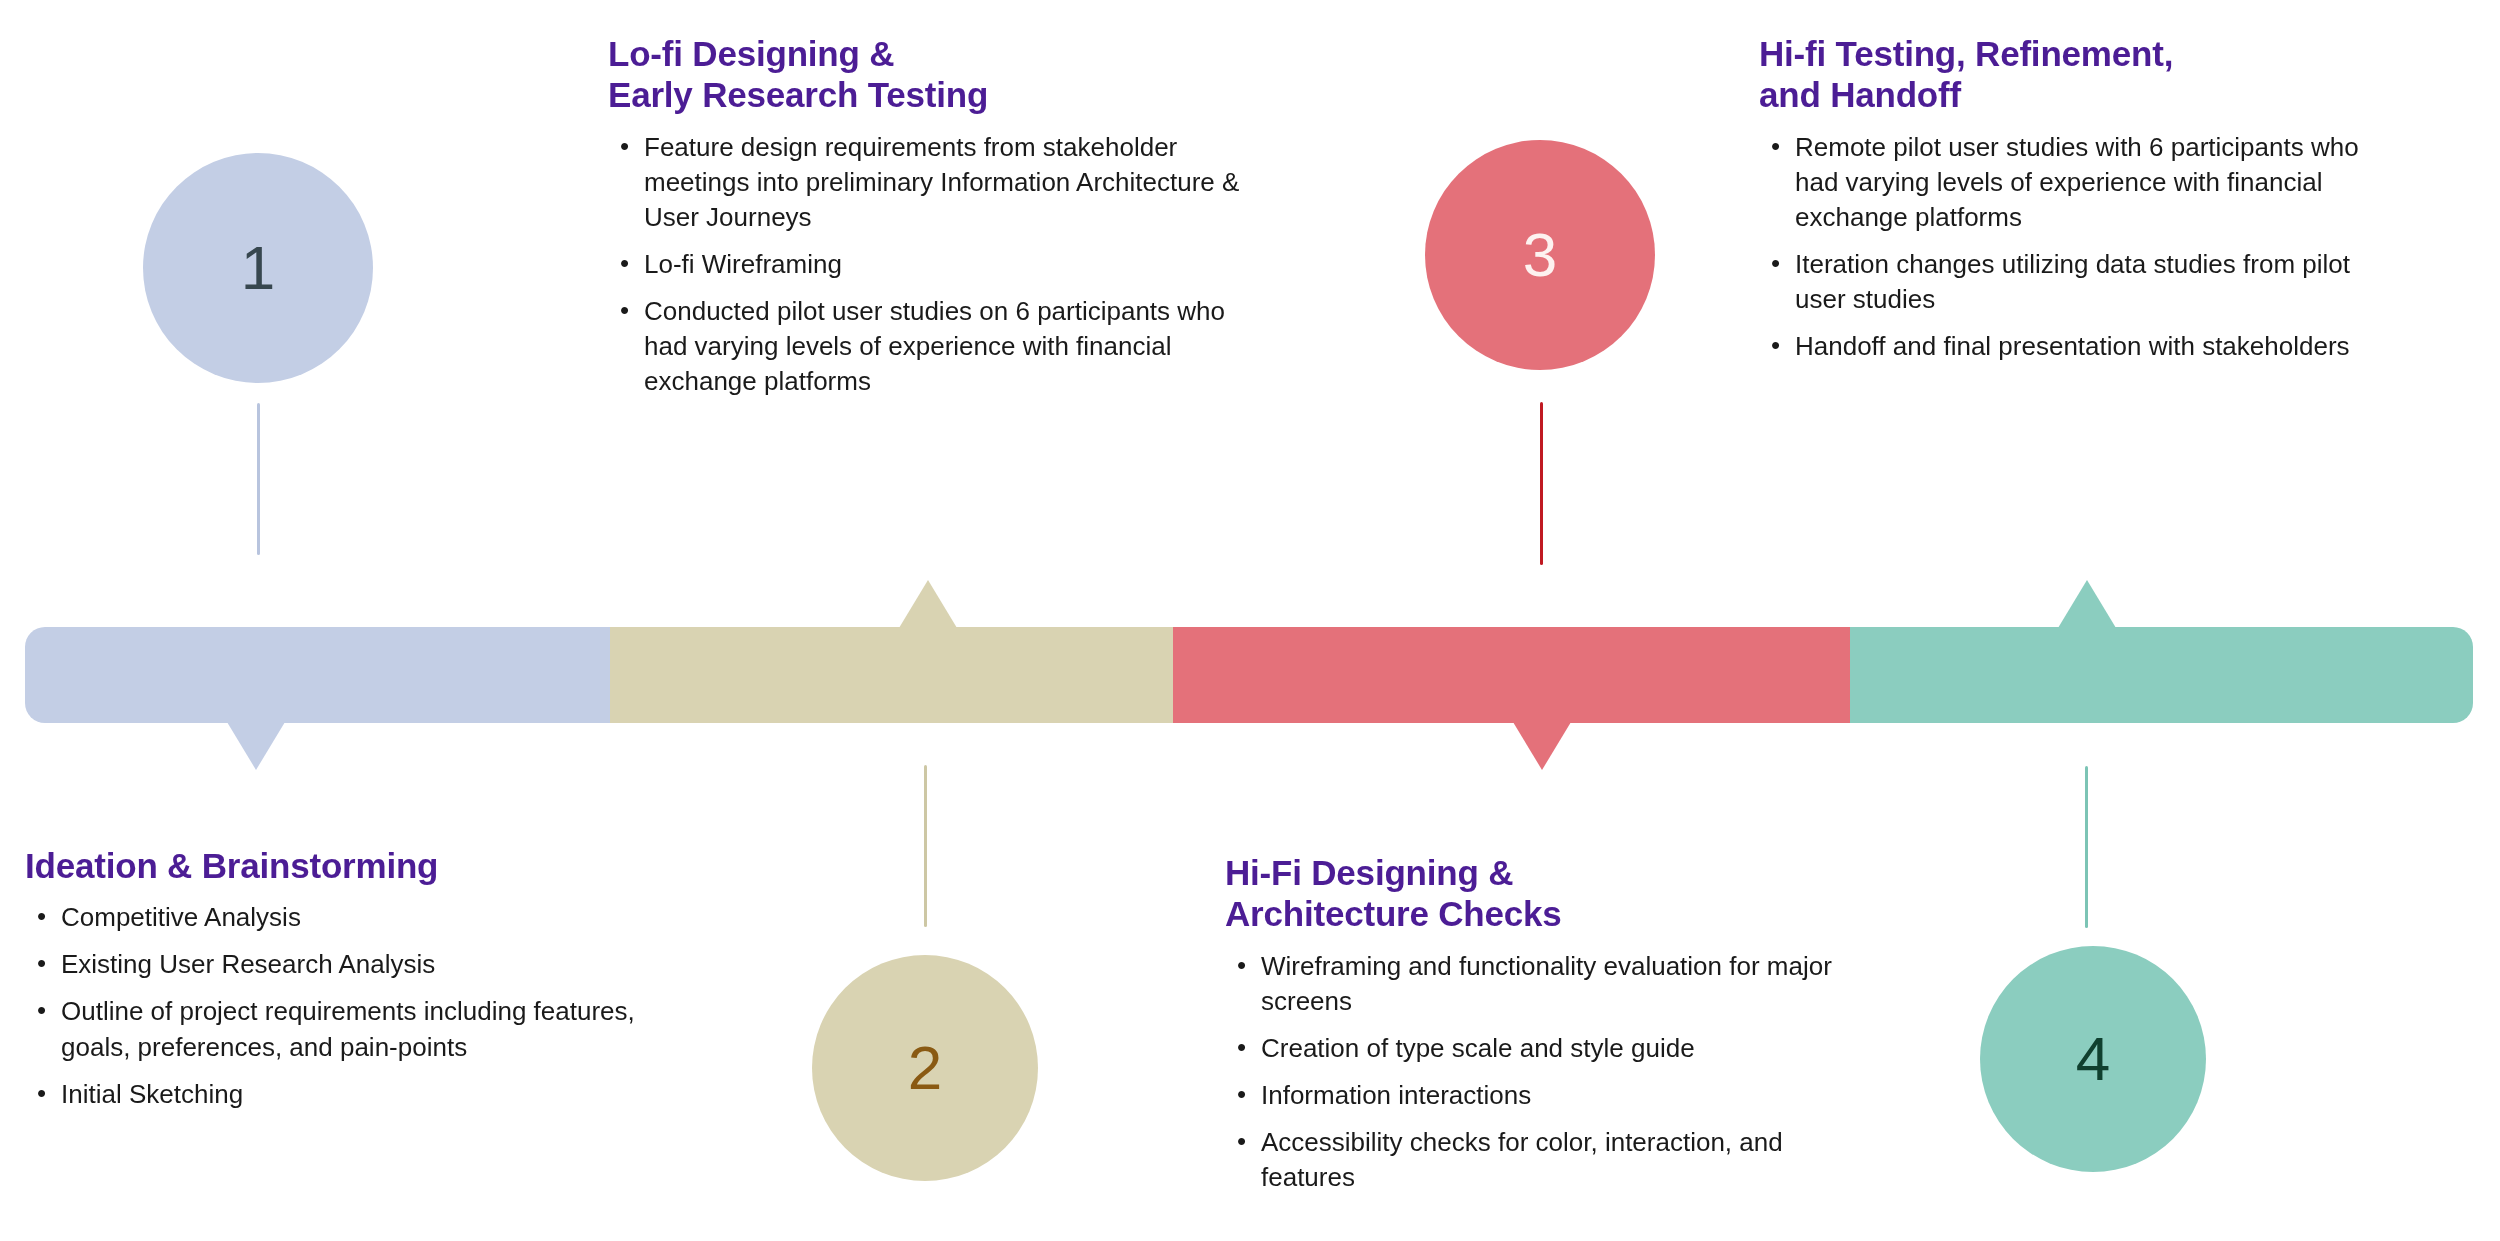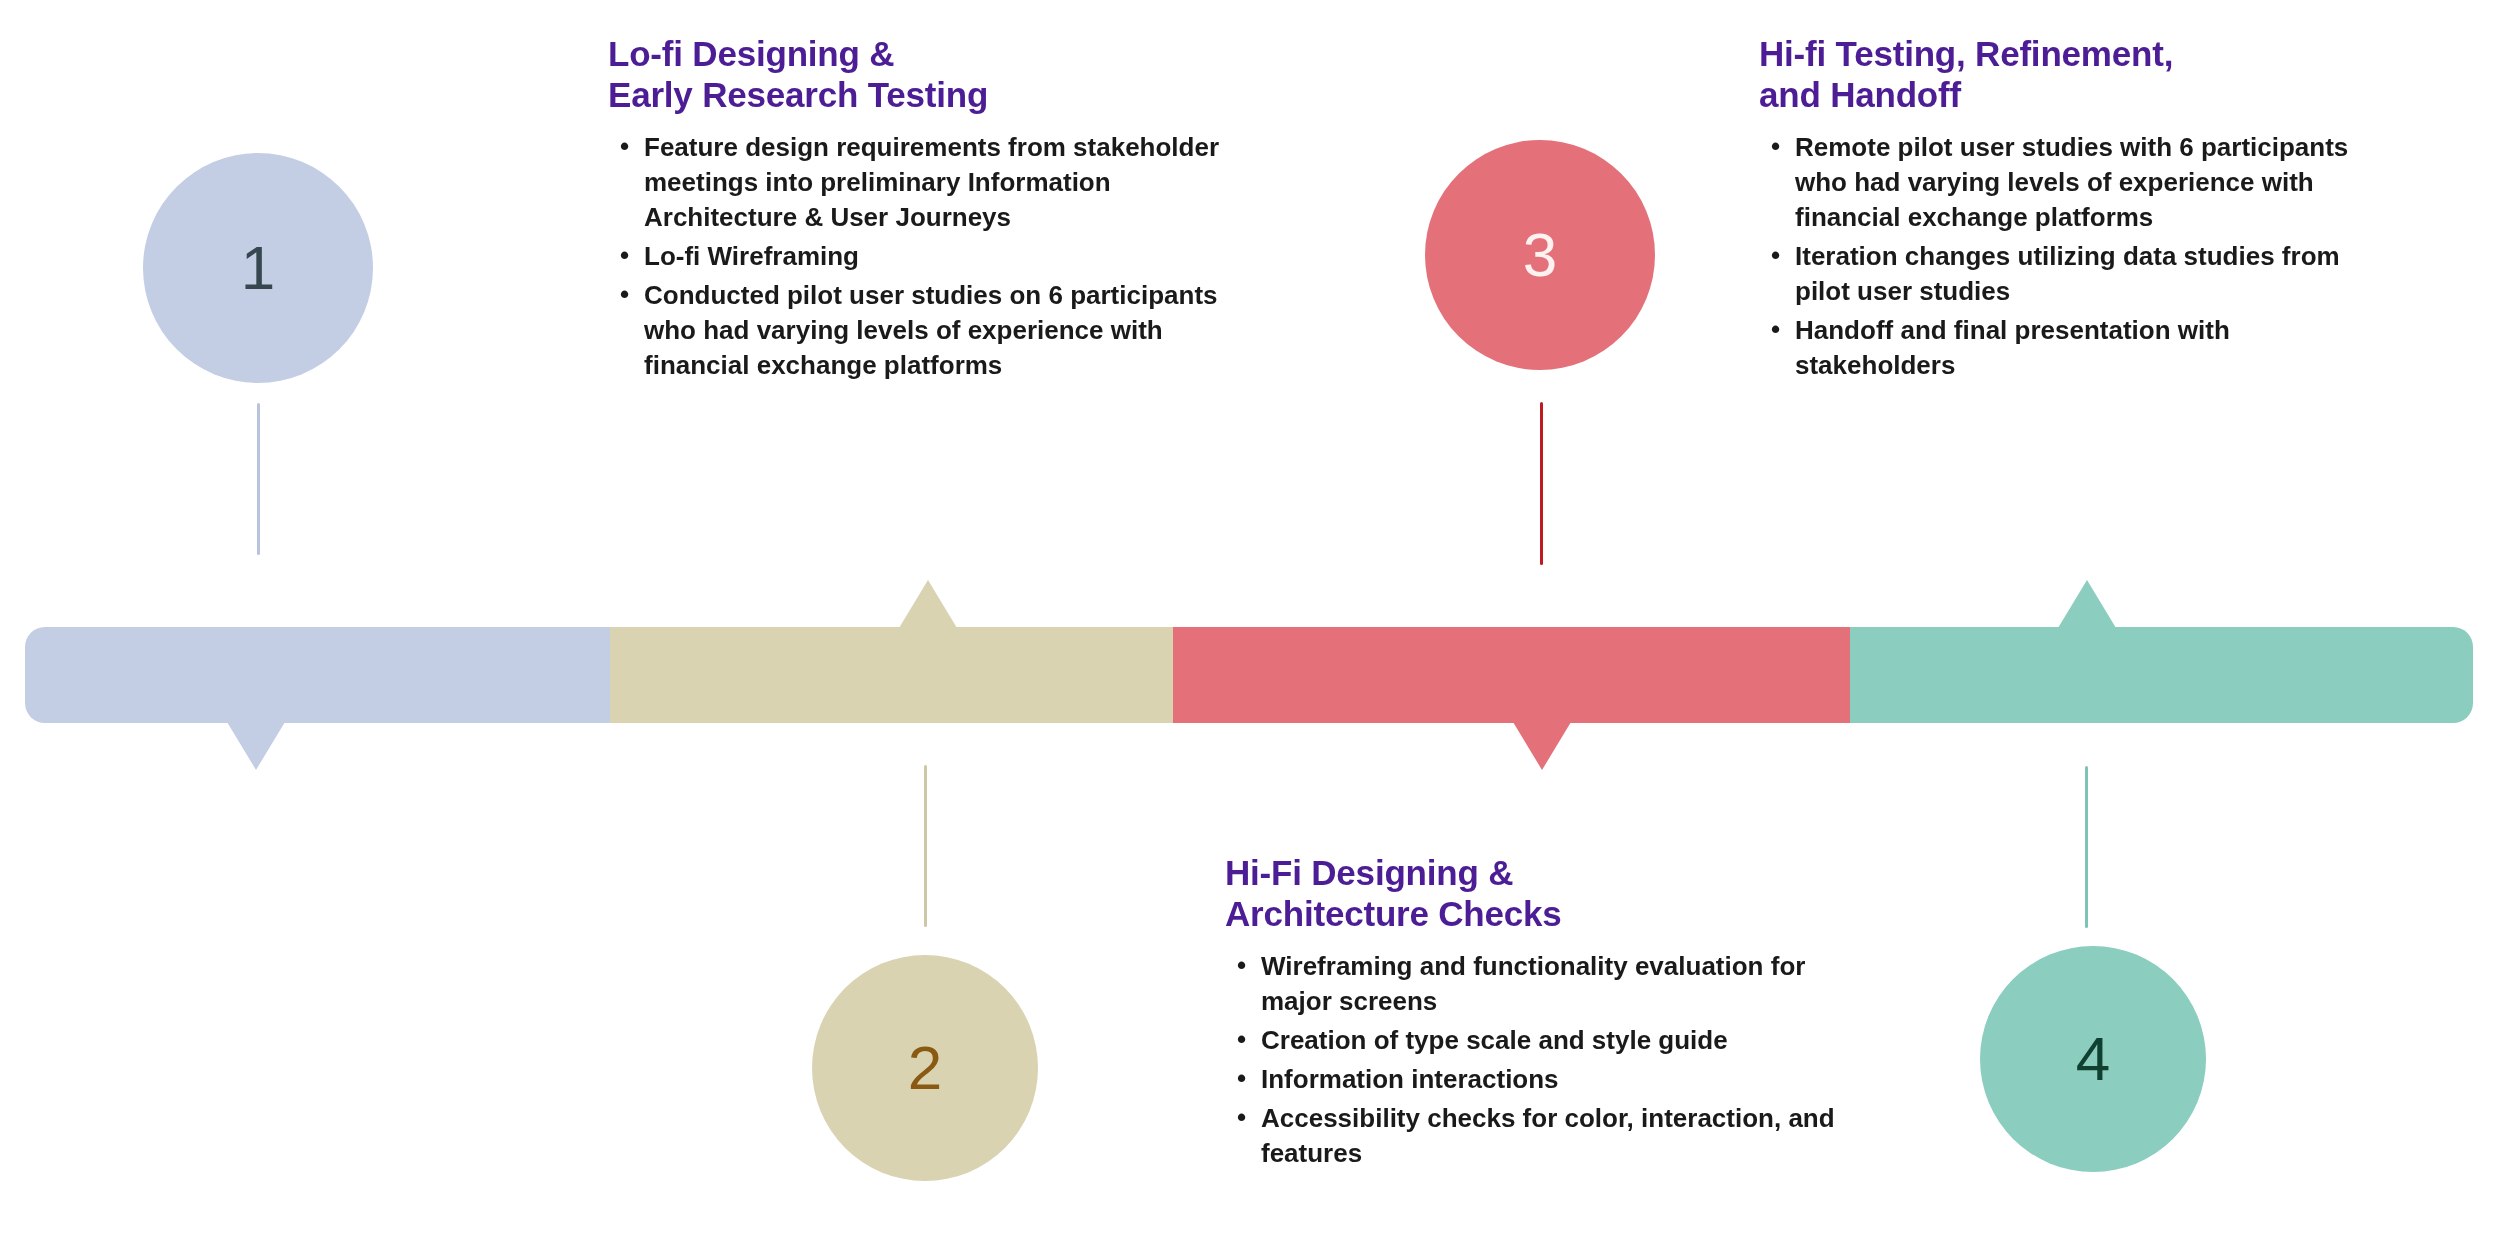--- a/index.html
+++ b/index.html
@@ -81,22 +81,21 @@
   .block-list {
     margin: 0;
     padding: 0 0 0 36px;
     list-style: none;
     font-size: 26px;
     color: #1a1a1a;
     line-height: 1.35;
   }
   .block-list li {
     position: relative;
-    margin: 4px 0 4px 0;
-    font-weight: bold;
+    margin: 12px 0 4px 0;
   }
   .block-list li::before {
     content: "\2022";
     position: absolute;
     left: -24px;
     top: -1px;
     font-size: 26px;
     line-height: 1.35;
     color: #1a1a1a;
   }
@@ -132,20 +131,29 @@
   </div>
 
   <div class="node-circle" style="left:1425px; top:140px; width:230px; height:230px; background:#e4717a; color:#fdf2f0;">
     <span>3</span>
   </div>
 
   <div class="node-circle" style="left:1980px; top:946px; width:226px; height:226px; background:#8bcdbf; color:#10402f;">
     <span>4</span>
   </div>
 
+  <div class="block" style="left:25px; top:845px; width:620px;">
+    <div class="block-title">Ideation &amp; Brainstorming</div>
+    <ul class="block-list">
+      <li>Competitive Analysis</li>
+      <li>Existing User Research Analysis</li>
+      <li>Outline of project requirements including features, goals, preferences, and pain-points</li>
+      <li>Initial Sketching</li>
+    </ul>
+  </div>
 
   <div class="block" style="left:608px; top:33px; width:660px;">
     <div class="block-title">
       <span>Lo-fi Designing &amp;</span><br>
       <span>Early Research Testing</span>
     </div>
     <ul class="block-list">
       <li>Feature design requirements from stakeholder meetings into preliminary Information Architecture &amp; User Journeys</li>
       <li>Lo-fi Wireframing</li>
       <li>Conducted pilot user studies on 6 participants who had varying levels of experience with financial exchange platforms</li>

